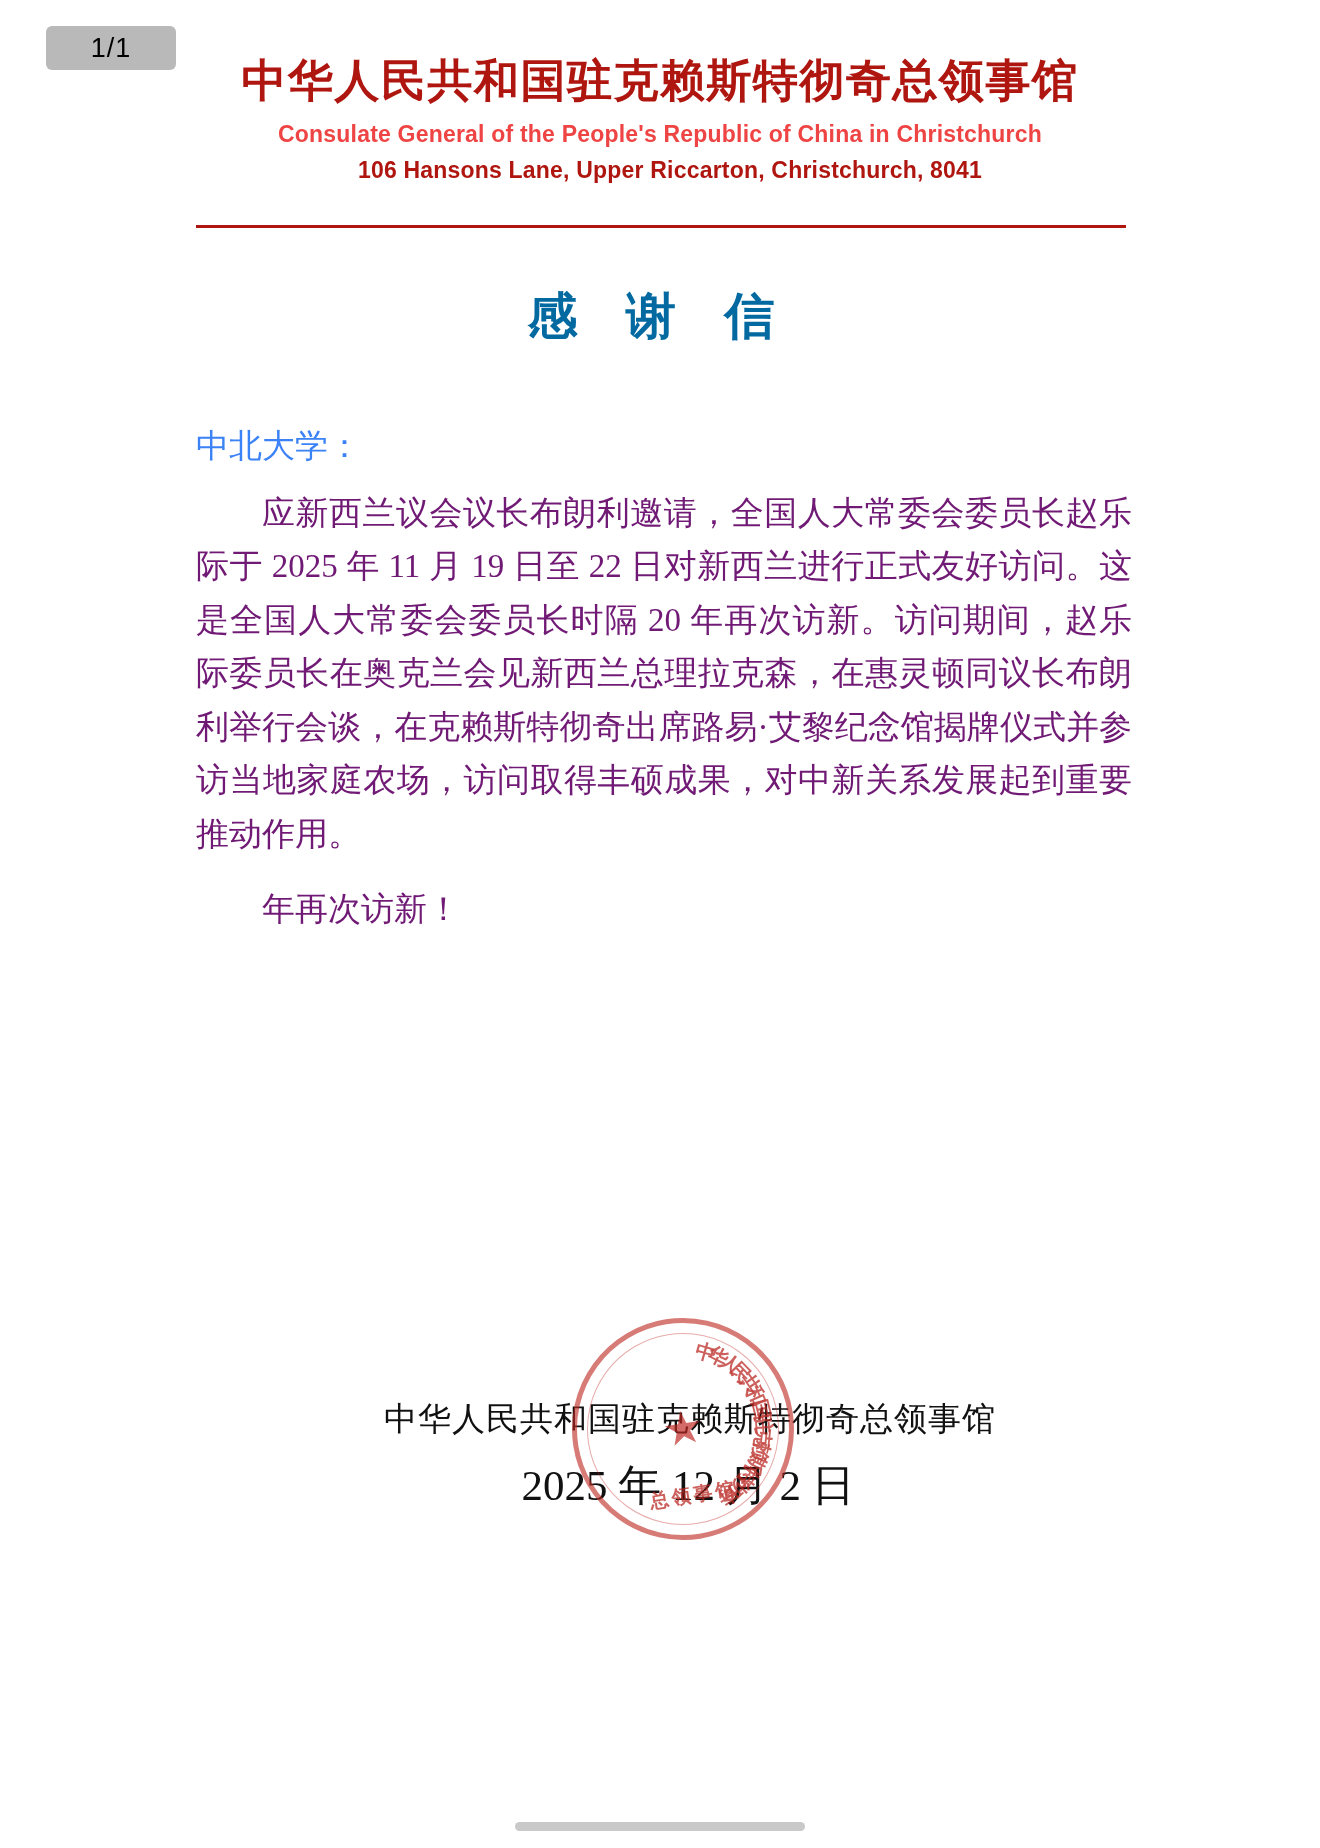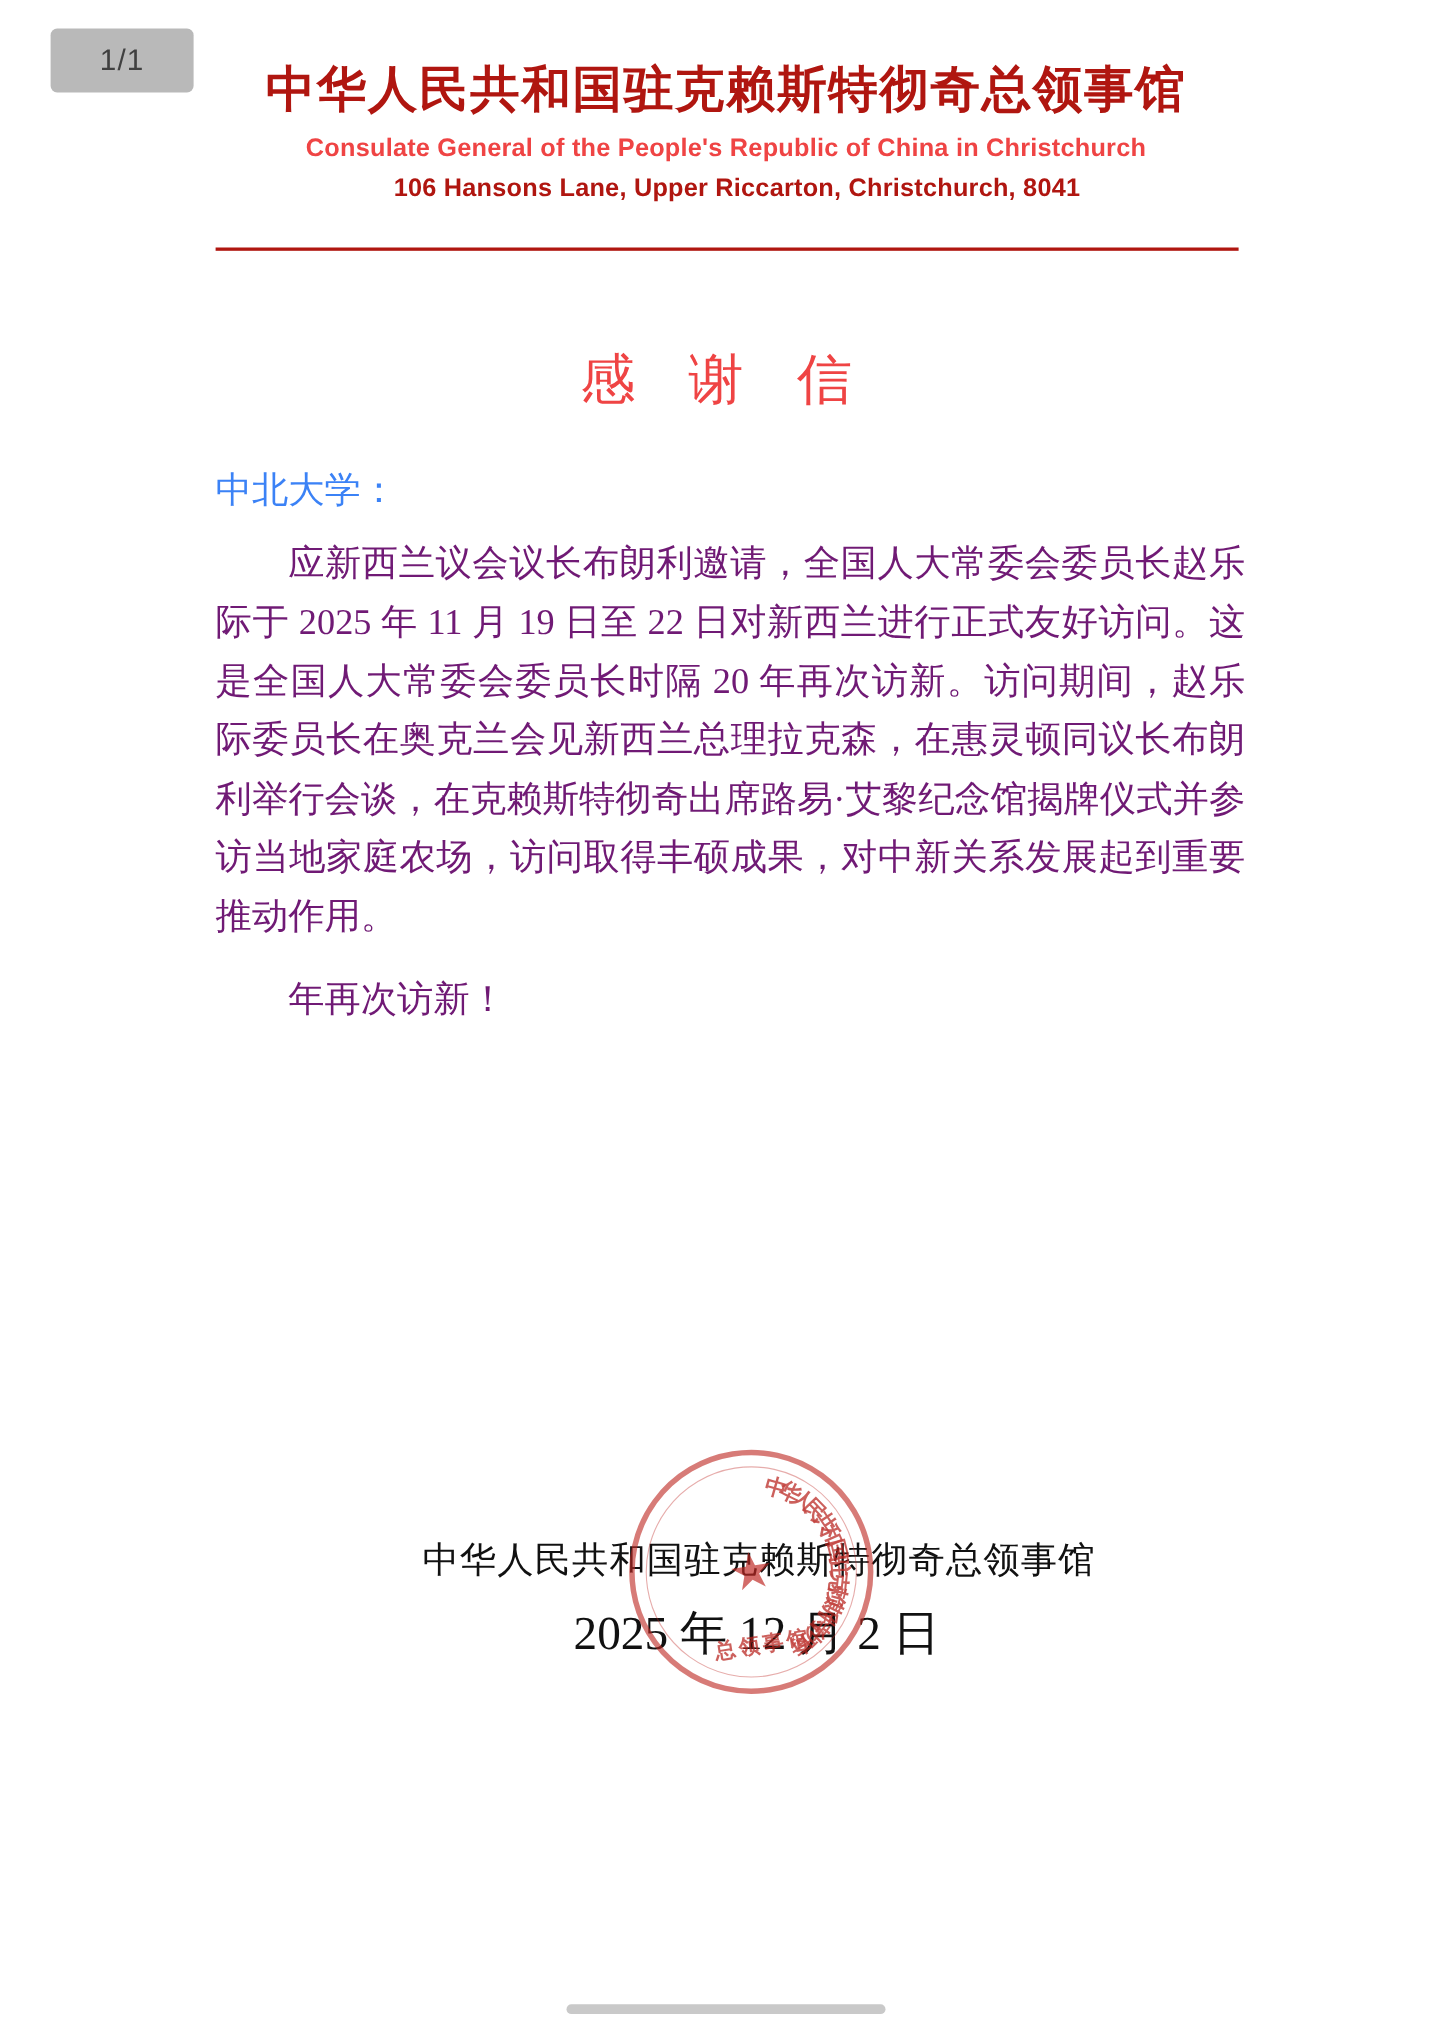--- a/index.html
+++ b/index.html
@@ -14,27 +14,27 @@
     font-family: "Liberation Serif", "DejaVu Serif", serif;
     overflow: hidden;
   }
 
   
   .page-pill {
     position: absolute;
     top: 26px;
     left: 46px;
     width: 130px;
-    height: 58px;
+    height: 44px;
     background: #b9b9b9;
     border-radius: 6px;
     display: flex;
     align-items: center;
     justify-content: center;
-    color: #404040;
+    color: #000000;
     font-family: "Liberation Sans", sans-serif;
     font-size: 27px;
     letter-spacing: 1px;
     z-index: 20;
   }
 
   
   .letterhead {
     position: absolute;
     top: 54px;
@@ -73,29 +73,29 @@
     top: 225px;
     left: 196px;
     width: 930px;
     height: 3px;
     background: #b01610;
   }
 
   
   .doc-title {
     position: absolute;
-    top: 312px;
-    left: 0;
-    width: 1320px;
-    text-align: center;
-    font-family: "Liberation Serif", serif;
-    font-weight: normal;
+    top: 283px;
+    left: 0;
+    width: 1320px;
+    text-align: center;
+    font-family: "Liberation Serif", serif;
+    font-weight: bold;
     font-size: 50px;
     letter-spacing: 18px;
-    color: #ef4444;
+    color: #0369a1;
   }
 
   
   .body-wrap {
     position: absolute;
     top: 430px;
     left: 196px;
     width: 936px;
   }
   .salutation {

